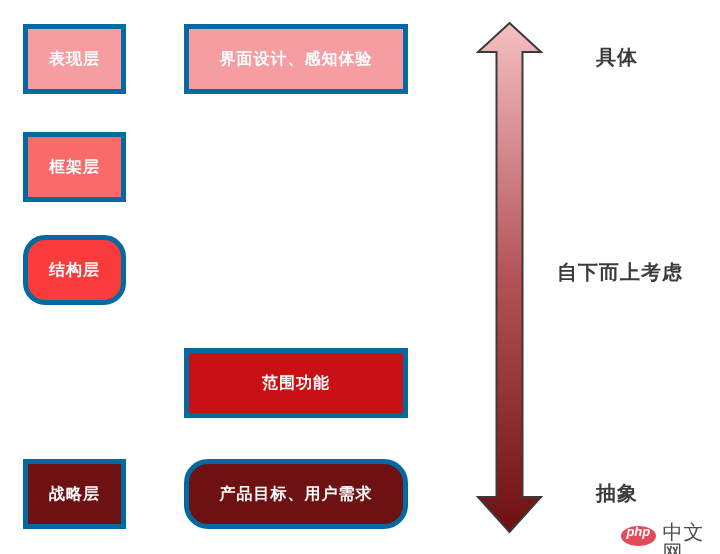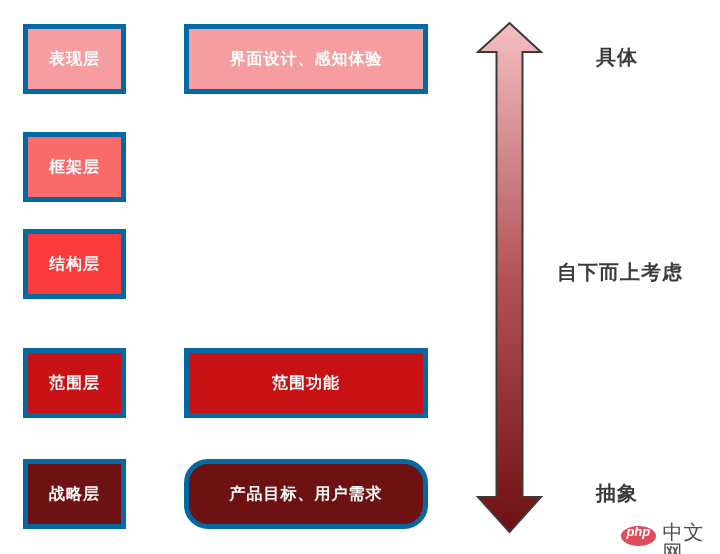--- a/index.html
+++ b/index.html
@@ -24,24 +24,24 @@
     display: flex;
     align-items: center;
     justify-content: center;
     color: #ffffff;
     font-weight: bold;
     font-size: 16px;
     letter-spacing: 1px;
     height: 70px;
   }
   .layer-box.left  { left: 23px;  width: 103px; }
-  .layer-box.right { left: 184px; width: 244px; }
+  .layer-box.right { left: 184px; width: 224px; }
   .row-0 { top: 24px; }
   .row-1 { top: 132px; }
-  .row-2 { top: 229px; }
+  .row-2 { top: 235px; border-radius: 22px; }
   .row-3 { top: 348px; }
   .row-4 { top: 459px; }
 
   .axis-arrow {
     position: absolute;
     left: 476px;
     top: 21px;
     width: 68px;
     height: 514px;
   }
@@ -102,23 +102,20 @@
   </div>
 
   <div class="layer-box left row-1" style="background-color: rgb(249, 107, 107);">
     <span>框架层</span>
   </div>
 
   <div class="layer-box left row-2" style="background-color: rgb(250, 59, 59);">
     <span>结构层</span>
   </div>
 
-  <div class="layer-box left row-3" style="background-color: rgb(200, 17, 20);">
-    <span>范围层</span>
-  </div>
   <div class="layer-box right row-3" style="background-color: rgb(200, 17, 20);">
     <span>范围功能</span>
   </div>
 
   <div class="layer-box left row-4" style="background-color: rgb(110, 17, 18);">
     <span>战略层</span>
   </div>
   <div class="layer-box right row-4" style="background-color: rgb(110, 17, 18); border-radius: 24px;">
     <span>产品目标、用户需求</span>
   </div>

